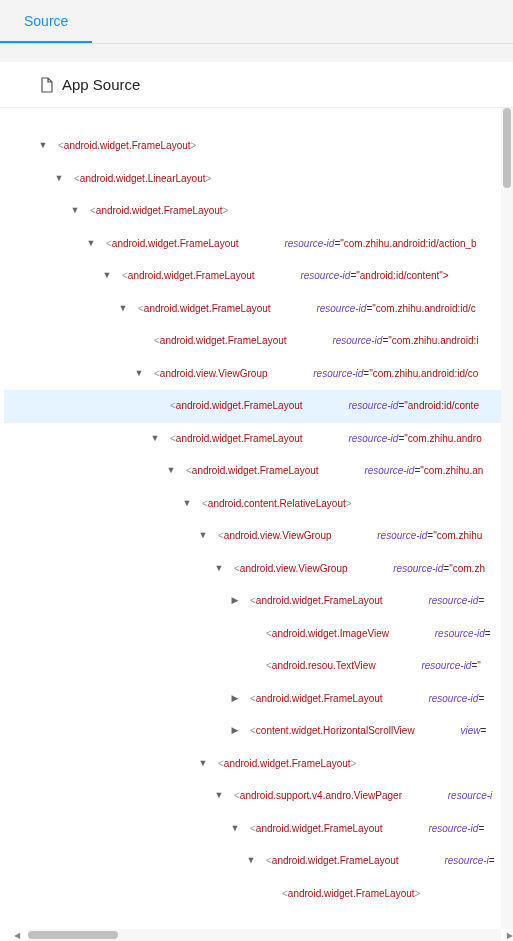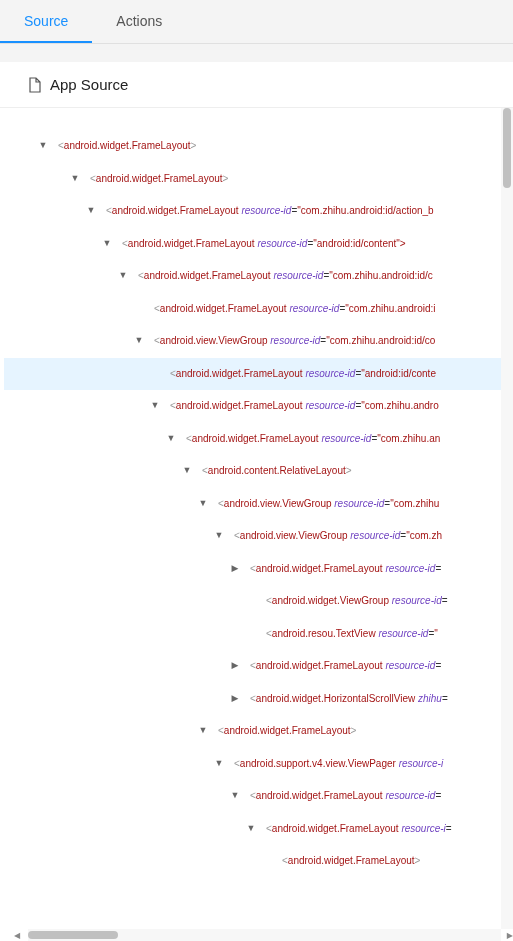--- a/index.html
+++ b/index.html
@@ -2,85 +2,85 @@
 <html><head>
 <meta charset="utf-8">
 <style>
   * { box-sizing: border-box; margin: 0; padding: 0; }
   html, body { width: 513px; height: 941px; font-family: -apple-system, BlinkMacSystemFont, "Segoe UI", Arial, sans-serif; font-size: 13px; color: #333; background: #f0f0f0; overflow: hidden; }
   .app { display: flex; flex-direction: column; width: 100%; height: 100%; background: #f4f4f4; }
   .tabs { display: flex; height: 44px; background: #f4f4f4; border-bottom: 1px solid #e0e0e0; padding-left: 0; }
   .tab { padding: 13px 24px 10px 24px; font-size: 14px; color: #555; cursor: pointer; }
   .tab.active { color: #1890ff; border-bottom: 2px solid #1890ff; }
   .panel { margin: 18px 0 0 0; background: #fff; flex: 1; display: flex; flex-direction: column; min-height: 0; }
-  .panel-header { display: flex; align-items: center; padding: 14px 20px 14px 28px; border-bottom: 1px solid #eee; font-size: 15px; color: #222; }
+  .panel-header { display: flex; align-items: center; padding: 14px 20px 14px 40px; border-bottom: 1px solid #eee; font-size: 15px; color: #222; }
   .panel-header .icon { margin-right: 8px; width: 14px; height: 16px; }
   .tree-wrap { flex: 1; position: relative; overflow: hidden; }
   .tree-scroll { position: absolute; top: 0; left: 0; right: 12px; bottom: 12px; overflow: hidden; padding: 22px 0 10px 4px; }
   .tree-node { white-space: nowrap; line-height: 32.5px; height: 32.5px; font-size: 10px; }
   .tree-node .indent { display: inline-block; }
   .tree-node .caret { display: inline-block; width: 10px; text-align: center; color: #666; font-size: 9px; margin-right: 10px; transform: translateY(-1px); }
   .tree-node .caret.right::before { content: "▶"; }
   .tree-node .caret.down::before { content: "▼"; }
   .tree-node .caret.none { visibility: hidden; }
   .tree-node .lt, .tree-node .gt { color: #999; }
   .tree-node .tag { color: #a31515; }
-  .tree-node .attr-name { color: #6f42c1; font-style: italic; }
+  .tree-node .attr-name { color: #6f42c1; font-style: italic; margin-left: 43px; }
   .tree-node .attr-eq { color: #333; }
   .tree-node .attr-val { color: #a31515; }
   .tree-node.selected { background: #e6f4ff; }
   .tree-node.selected .row-inner { background: #e6f4ff; }
   .row-inner { display: inline-block; padding: 0 4px 0 0; }
   .vscroll { position: absolute; top: 0; right: 0; width: 12px; bottom: 12px; background: #f7f7f7; }
   .vscroll-thumb { position: absolute; left: 2px; width: 8px; top: 0; height: 80px; background: #c0c0c0; border-radius: 4px; }
   .hscroll { position: absolute; left: 28px; right: 12px; bottom: 0; height: 12px; background: #f7f7f7; }
   .hscroll-thumb { position: absolute; top: 2px; height: 8px; left: 0; width: 90px; background: #c0c0c0; border-radius: 4px; }
   .hscroll::before, .hscroll::after { position: absolute; top: 2px; font-size: 8px; color: #888; }
   .hscroll::before { content: "◀"; left: -14px; }
   .hscroll::after { content: "▶"; right: -12px; }
 </style>
 </head>
 <body>
 
 <div class="app">
   <div class="tabs">
     <div class="tab active">Source</div>
-    <div class="tab">Actions</div>
   </div>
   <div class="panel">
     <div class="panel-header">
       <span class="icon">
         <svg viewBox="0 0 14 16" width="14" height="16">
             <path fill="none" stroke="#555" stroke-width="1.2" d="M2 1h6l4 4v10H2z M8 1v4h4"></path>
           </svg>
       </span>
       <span>App Source</span>
     </div>
     <div class="tree-wrap">
       <div class="tree-scroll" id="tree">
           <div class="tree-node"><span class="row-inner"><span class="indent" style="width: 34px;"></span><span class="caret down"></span><span class="lt">&lt;</span><span class="tag">android.widget.FrameLayout</span><span class="gt">&gt;</span></span></div>
+          <div class="tree-node"><span class="row-inner"><span class="indent" style="width: 50px;"></span><span class="caret down"></span><span class="lt">&lt;</span><span class="tag">android.widget.LinearLayout</span><span class="gt">&gt;</span></span></div>
           <div class="tree-node"><span class="row-inner"><span class="indent" style="width: 66px;"></span><span class="caret down"></span><span class="lt">&lt;</span><span class="tag">android.widget.FrameLayout</span><span class="gt">&gt;</span></span></div>
           <div class="tree-node"><span class="row-inner"><span class="indent" style="width: 82px;"></span><span class="caret down"></span><span class="lt">&lt;</span><span class="tag">android.widget.FrameLayout</span> <span class="attr-name">resource-id</span><span class="attr-eq">=</span><span class="attr-val">"com.zhihu.android:id/action_b</span></span></div>
           <div class="tree-node"><span class="row-inner"><span class="indent" style="width: 98px;"></span><span class="caret down"></span><span class="lt">&lt;</span><span class="tag">android.widget.FrameLayout</span> <span class="attr-name">resource-id</span><span class="attr-eq">=</span><span class="attr-val">"android:id/content"&gt;</span></span></div>
           <div class="tree-node"><span class="row-inner"><span class="indent" style="width: 114px;"></span><span class="caret down"></span><span class="lt">&lt;</span><span class="tag">android.widget.FrameLayout</span> <span class="attr-name">resource-id</span><span class="attr-eq">=</span><span class="attr-val">"com.zhihu.android:id/c</span></span></div>
           <div class="tree-node"><span class="row-inner"><span class="indent" style="width: 130px;"></span><span class="caret none"></span><span class="lt">&lt;</span><span class="tag">android.widget.FrameLayout</span> <span class="attr-name">resource-id</span><span class="attr-eq">=</span><span class="attr-val">"com.zhihu.android:i</span></span></div>
           <div class="tree-node"><span class="row-inner"><span class="indent" style="width: 130px;"></span><span class="caret down"></span><span class="lt">&lt;</span><span class="tag">android.view.ViewGroup</span> <span class="attr-name">resource-id</span><span class="attr-eq">=</span><span class="attr-val">"com.zhihu.android:id/co</span></span></div>
           <div class="tree-node selected"><span class="row-inner"><span class="indent" style="width: 146px;"></span><span class="caret none"></span><span class="lt">&lt;</span><span class="tag">android.widget.FrameLayout</span> <span class="attr-name">resource-id</span><span class="attr-eq">=</span><span class="attr-val">"android:id/conte</span></span></div>
           <div class="tree-node"><span class="row-inner"><span class="indent" style="width: 146px;"></span><span class="caret down"></span><span class="lt">&lt;</span><span class="tag">android.widget.FrameLayout</span> <span class="attr-name">resource-id</span><span class="attr-eq">=</span><span class="attr-val">"com.zhihu.andro</span></span></div>
           <div class="tree-node"><span class="row-inner"><span class="indent" style="width: 162px;"></span><span class="caret down"></span><span class="lt">&lt;</span><span class="tag">android.widget.FrameLayout</span> <span class="attr-name">resource-id</span><span class="attr-eq">=</span><span class="attr-val">"com.zhihu.an</span></span></div>
           <div class="tree-node"><span class="row-inner"><span class="indent" style="width: 178px;"></span><span class="caret down"></span><span class="lt">&lt;</span><span class="tag">android.content.RelativeLayout</span><span class="gt">&gt;</span></span></div>
           <div class="tree-node"><span class="row-inner"><span class="indent" style="width: 194px;"></span><span class="caret down"></span><span class="lt">&lt;</span><span class="tag">android.view.ViewGroup</span> <span class="attr-name">resource-id</span><span class="attr-eq">=</span><span class="attr-val">"com.zhihu</span></span></div>
           <div class="tree-node"><span class="row-inner"><span class="indent" style="width: 210px;"></span><span class="caret down"></span><span class="lt">&lt;</span><span class="tag">android.view.ViewGroup</span> <span class="attr-name">resource-id</span><span class="attr-eq">=</span><span class="attr-val">"com.zh</span></span></div>
           <div class="tree-node"><span class="row-inner"><span class="indent" style="width: 226px;"></span><span class="caret right"></span><span class="lt">&lt;</span><span class="tag">android.widget.FrameLayout</span> <span class="attr-name">resource-id</span><span class="attr-eq">=</span></span></div>
-          <div class="tree-node"><span class="row-inner"><span class="indent" style="width: 242px;"></span><span class="caret none"></span><span class="lt">&lt;</span><span class="tag">android.widget.ViewGroup</span> <span class="attr-name">resource-id</span><span class="attr-eq">=</span></span></div>
+          <div class="tree-node"><span class="row-inner"><span class="indent" style="width: 242px;"></span><span class="caret none"></span><span class="lt">&lt;</span><span class="tag">android.widget.ImageView</span> <span class="attr-name">resource-id</span><span class="attr-eq">=</span></span></div>
           <div class="tree-node"><span class="row-inner"><span class="indent" style="width: 242px;"></span><span class="caret none"></span><span class="lt">&lt;</span><span class="tag">android.resou.TextView</span> <span class="attr-name">resource-id</span><span class="attr-eq">=</span><span class="attr-val">"</span></span></div>
           <div class="tree-node"><span class="row-inner"><span class="indent" style="width: 226px;"></span><span class="caret right"></span><span class="lt">&lt;</span><span class="tag">android.widget.FrameLayout</span> <span class="attr-name">resource-id</span><span class="attr-eq">=</span></span></div>
-          <div class="tree-node"><span class="row-inner"><span class="indent" style="width: 226px;"></span><span class="caret right"></span><span class="lt">&lt;</span><span class="tag">android.widget.HorizontalScrollView</span> <span class="attr-name">zhihu</span><span class="attr-eq">=</span></span></div>
+          <div class="tree-node"><span class="row-inner"><span class="indent" style="width: 226px;"></span><span class="caret right"></span><span class="lt">&lt;</span><span class="tag">content.widget.HorizontalScrollView</span> <span class="attr-name">view</span><span class="attr-eq">=</span></span></div>
           <div class="tree-node"><span class="row-inner"><span class="indent" style="width: 194px;"></span><span class="caret down"></span><span class="lt">&lt;</span><span class="tag">android.widget.FrameLayout</span><span class="gt">&gt;</span></span></div>
-          <div class="tree-node"><span class="row-inner"><span class="indent" style="width: 210px;"></span><span class="caret down"></span><span class="lt">&lt;</span><span class="tag">android.support.v4.view.ViewPager</span> <span class="attr-name">resource-i</span></span></div>
+          <div class="tree-node"><span class="row-inner"><span class="indent" style="width: 210px;"></span><span class="caret down"></span><span class="lt">&lt;</span><span class="tag">android.support.v4.andro.ViewPager</span> <span class="attr-name">resource-i</span></span></div>
           <div class="tree-node"><span class="row-inner"><span class="indent" style="width: 226px;"></span><span class="caret down"></span><span class="lt">&lt;</span><span class="tag">android.widget.FrameLayout</span> <span class="attr-name">resource-id</span><span class="attr-eq">=</span></span></div>
           <div class="tree-node"><span class="row-inner"><span class="indent" style="width: 242px;"></span><span class="caret down"></span><span class="lt">&lt;</span><span class="tag">android.widget.FrameLayout</span> <span class="attr-name">resource-i</span><span class="attr-eq">=</span></span></div>
           <div class="tree-node"><span class="row-inner"><span class="indent" style="width: 258px;"></span><span class="caret none"></span><span class="lt">&lt;</span><span class="tag">android.widget.FrameLayout</span><span class="gt">&gt;</span></span></div>
         </div>
       <div class="vscroll">
         <div class="vscroll-thumb"></div>
       </div>
       <div class="hscroll">
         <div class="hscroll-thumb"></div>
       </div>

